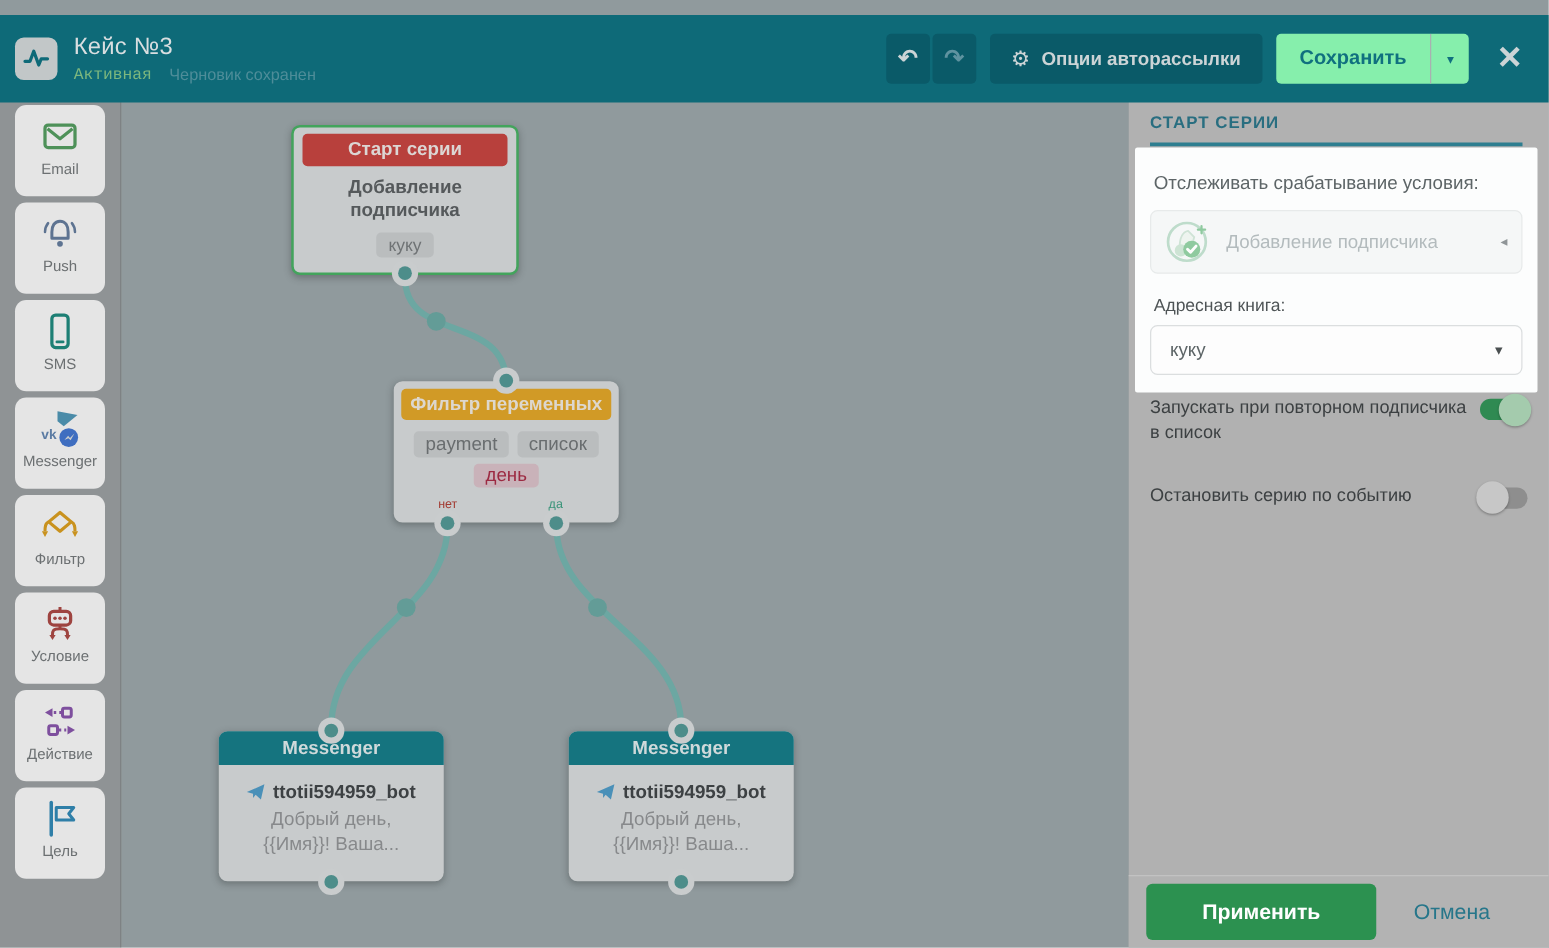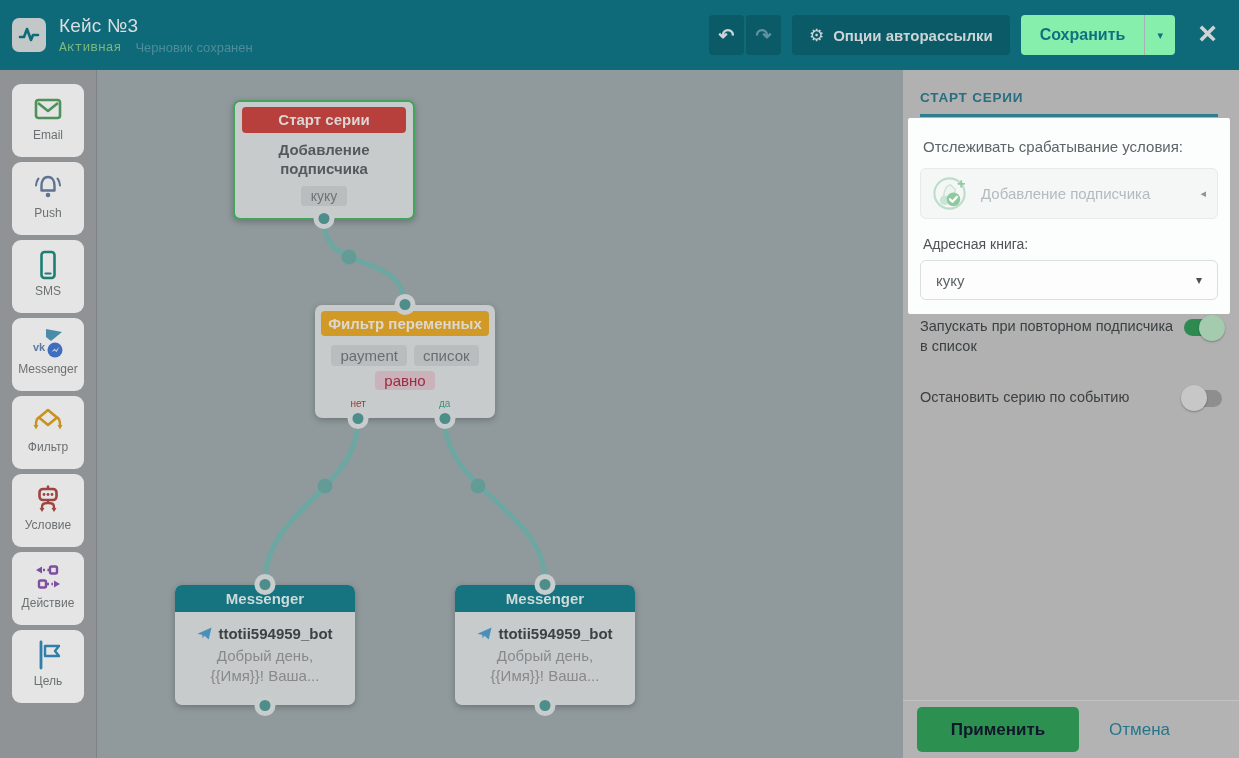--- a/index.html
+++ b/index.html
@@ -1,21 +1,21 @@
 <!DOCTYPE html>
 <html><head>
 <meta charset="utf-8">
 <style>
   * { margin:0; padding:0; box-sizing:border-box; }
   html,body { width:1239px; height:758px; overflow:hidden;
     font-family:"Liberation Sans", sans-serif; }
   .stage { position:relative; width:1239px; height:758px; background:#909a9d; }
 
   
-  .header { position:absolute; left:0; top:0; width:1239px; height:70px;
+  .header { position:absolute; left:0; top:12px; width:1239px; height:70px;
     background:#0e6a78; display:flex; align-items:center; z-index:10; }
   .logo { width:34px; height:34px; margin-left:12px; border-radius:7px;
     background:#c2c7c8; display:flex; align-items:center; justify-content:center; flex:none; }
   .title-block { margin-left:13px; }
   .case-title { color:#d9dee0; font-size:19px; font-weight:500; letter-spacing:.2px; }
   .status-row { display:flex; gap:14px; margin-top:3px; font-size:13px; }
   .status-active { color:#7cb77e;font-family:Liberation Mono, monospace; }
   .status-draft { color:#4e8d99; }
   .hdr-controls { margin-left:auto; margin-right:16px; display:flex; align-items:center; gap:11px; }
   .undo-group { display:flex; gap:2px; }
@@ -110,22 +110,22 @@
     margin-left:auto; margin-top:3px; flex:none; cursor:pointer; }
   .switch::after { content:""; position:absolute; width:26px; height:26px; border-radius:50%;
     top:-4.5px; box-shadow:0 1px 2px rgba(0,0,0,.3); }
   .switch.on { background:#2f8a52; }
   .switch.on::after { right:-3px; background:#a4cbad; }
   .switch.off { background:#8e8e8e; }
   .switch.off::after { left:-3px; background:#c7c7c7; }
   .panel-footer { position:absolute; left:0; right:0; bottom:0; height:58px;
     border-top:1px solid #c2c2c2; background:#b3b3b3; display:flex; align-items:center;
     padding:0 14px; }
-  .apply-btn { width:162px; height:45px; background:#2c9150; border:none; border-radius:5px;
-    color:#0f172a; font-size:17px; font-weight:600; cursor:pointer;
+  .apply-btn { width:184px; height:45px; background:#2c9150; border:none; border-radius:5px;
+    color:#ffffff; font-size:17px; font-weight:600; cursor:pointer;
     font-family:"Liberation Sans", sans-serif; }
   .cancel-link { margin-left:30px; color:#26768a; font-size:17px; background:none; border:none;
     cursor:pointer; font-family:"Liberation Sans", sans-serif; }
 </style>
 </head>
 <body>
 
 <div class="stage">
 
   <div class="header">
@@ -270,21 +270,21 @@
       <div class="port port-bottom"></div>
     </div>
 
     <div class="node" id="node-filter">
       <div class="port port-top"></div>
       <div class="node-header-inset">Фильтр переменных</div>
       <div class="chips-row">
         <span class="chip">payment</span>
         <span class="chip">список</span>
       </div>
-      <span class="chip-value">равно</span>
+      <span class="chip-value">день</span>
       <div class="branch-labels">
         <span class="branch-no">нет</span>
         <span class="branch-yes">да</span>
       </div>
       <div class="port port-bl"></div>
       <div class="port port-br"></div>
     </div>
 
     <div class="node node-messenger" id="node-msg1">
       <div class="port port-top"></div>

